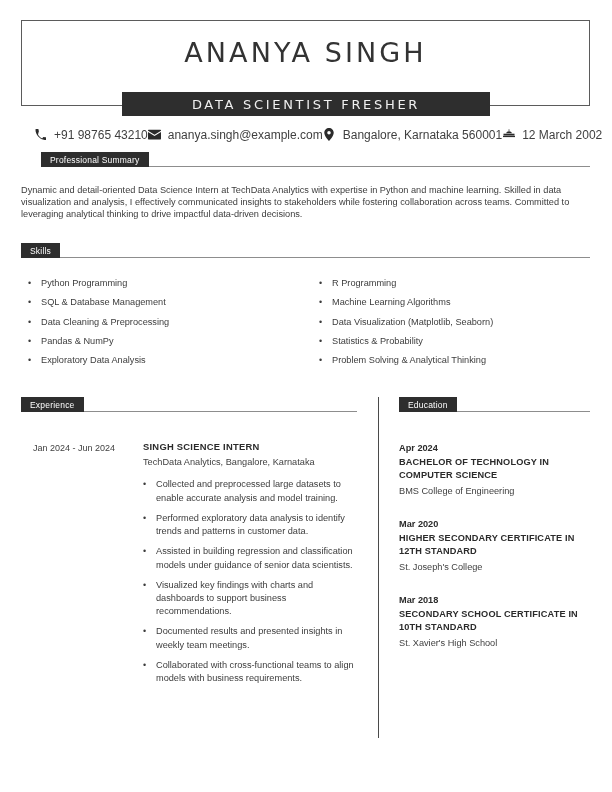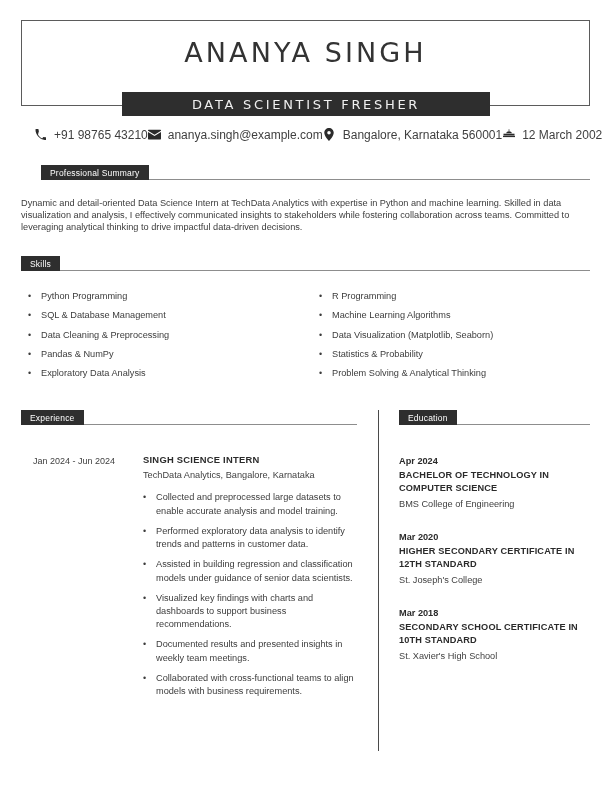--- a/index.html
+++ b/index.html
@@ -304,21 +304,21 @@
           <path d="M12 4.5c-3 0-5 1.8-6 4.2h12c-1-2.4-3-4.2-6-4.2z"></path>
           <rect x="1" y="9.4" width="22" height="3.6"></rect>
           <rect x="0" y="13.6" width="24" height="2.6"></rect>
         </svg>
       </span>
       <span class="ci-text">12 March 2002</span>
     </div>
 
   </div>
 
-  <div class="section" style="margin-top:24px;padding-left:20px;">
+  <div class="section" style="margin-top:11px;padding-left:20px;">
     <div class="sec-head">
       <div class="tag">Professional Summary</div>
       <div class="rule"></div>
     </div>
   </div>
   <div class="summary">Dynamic and detail-oriented Data Science Intern at TechData Analytics with expertise in Python and machine learning. Skilled in data visualization and analysis, I effectively communicated insights to stakeholders while fostering collaboration across teams. Committed to leveraging analytical thinking to drive impactful data-driven decisions.</div>
 
   <div class="section" style="margin-top:23px;">
     <div class="sec-head">
       <div class="tag">Skills</div>

